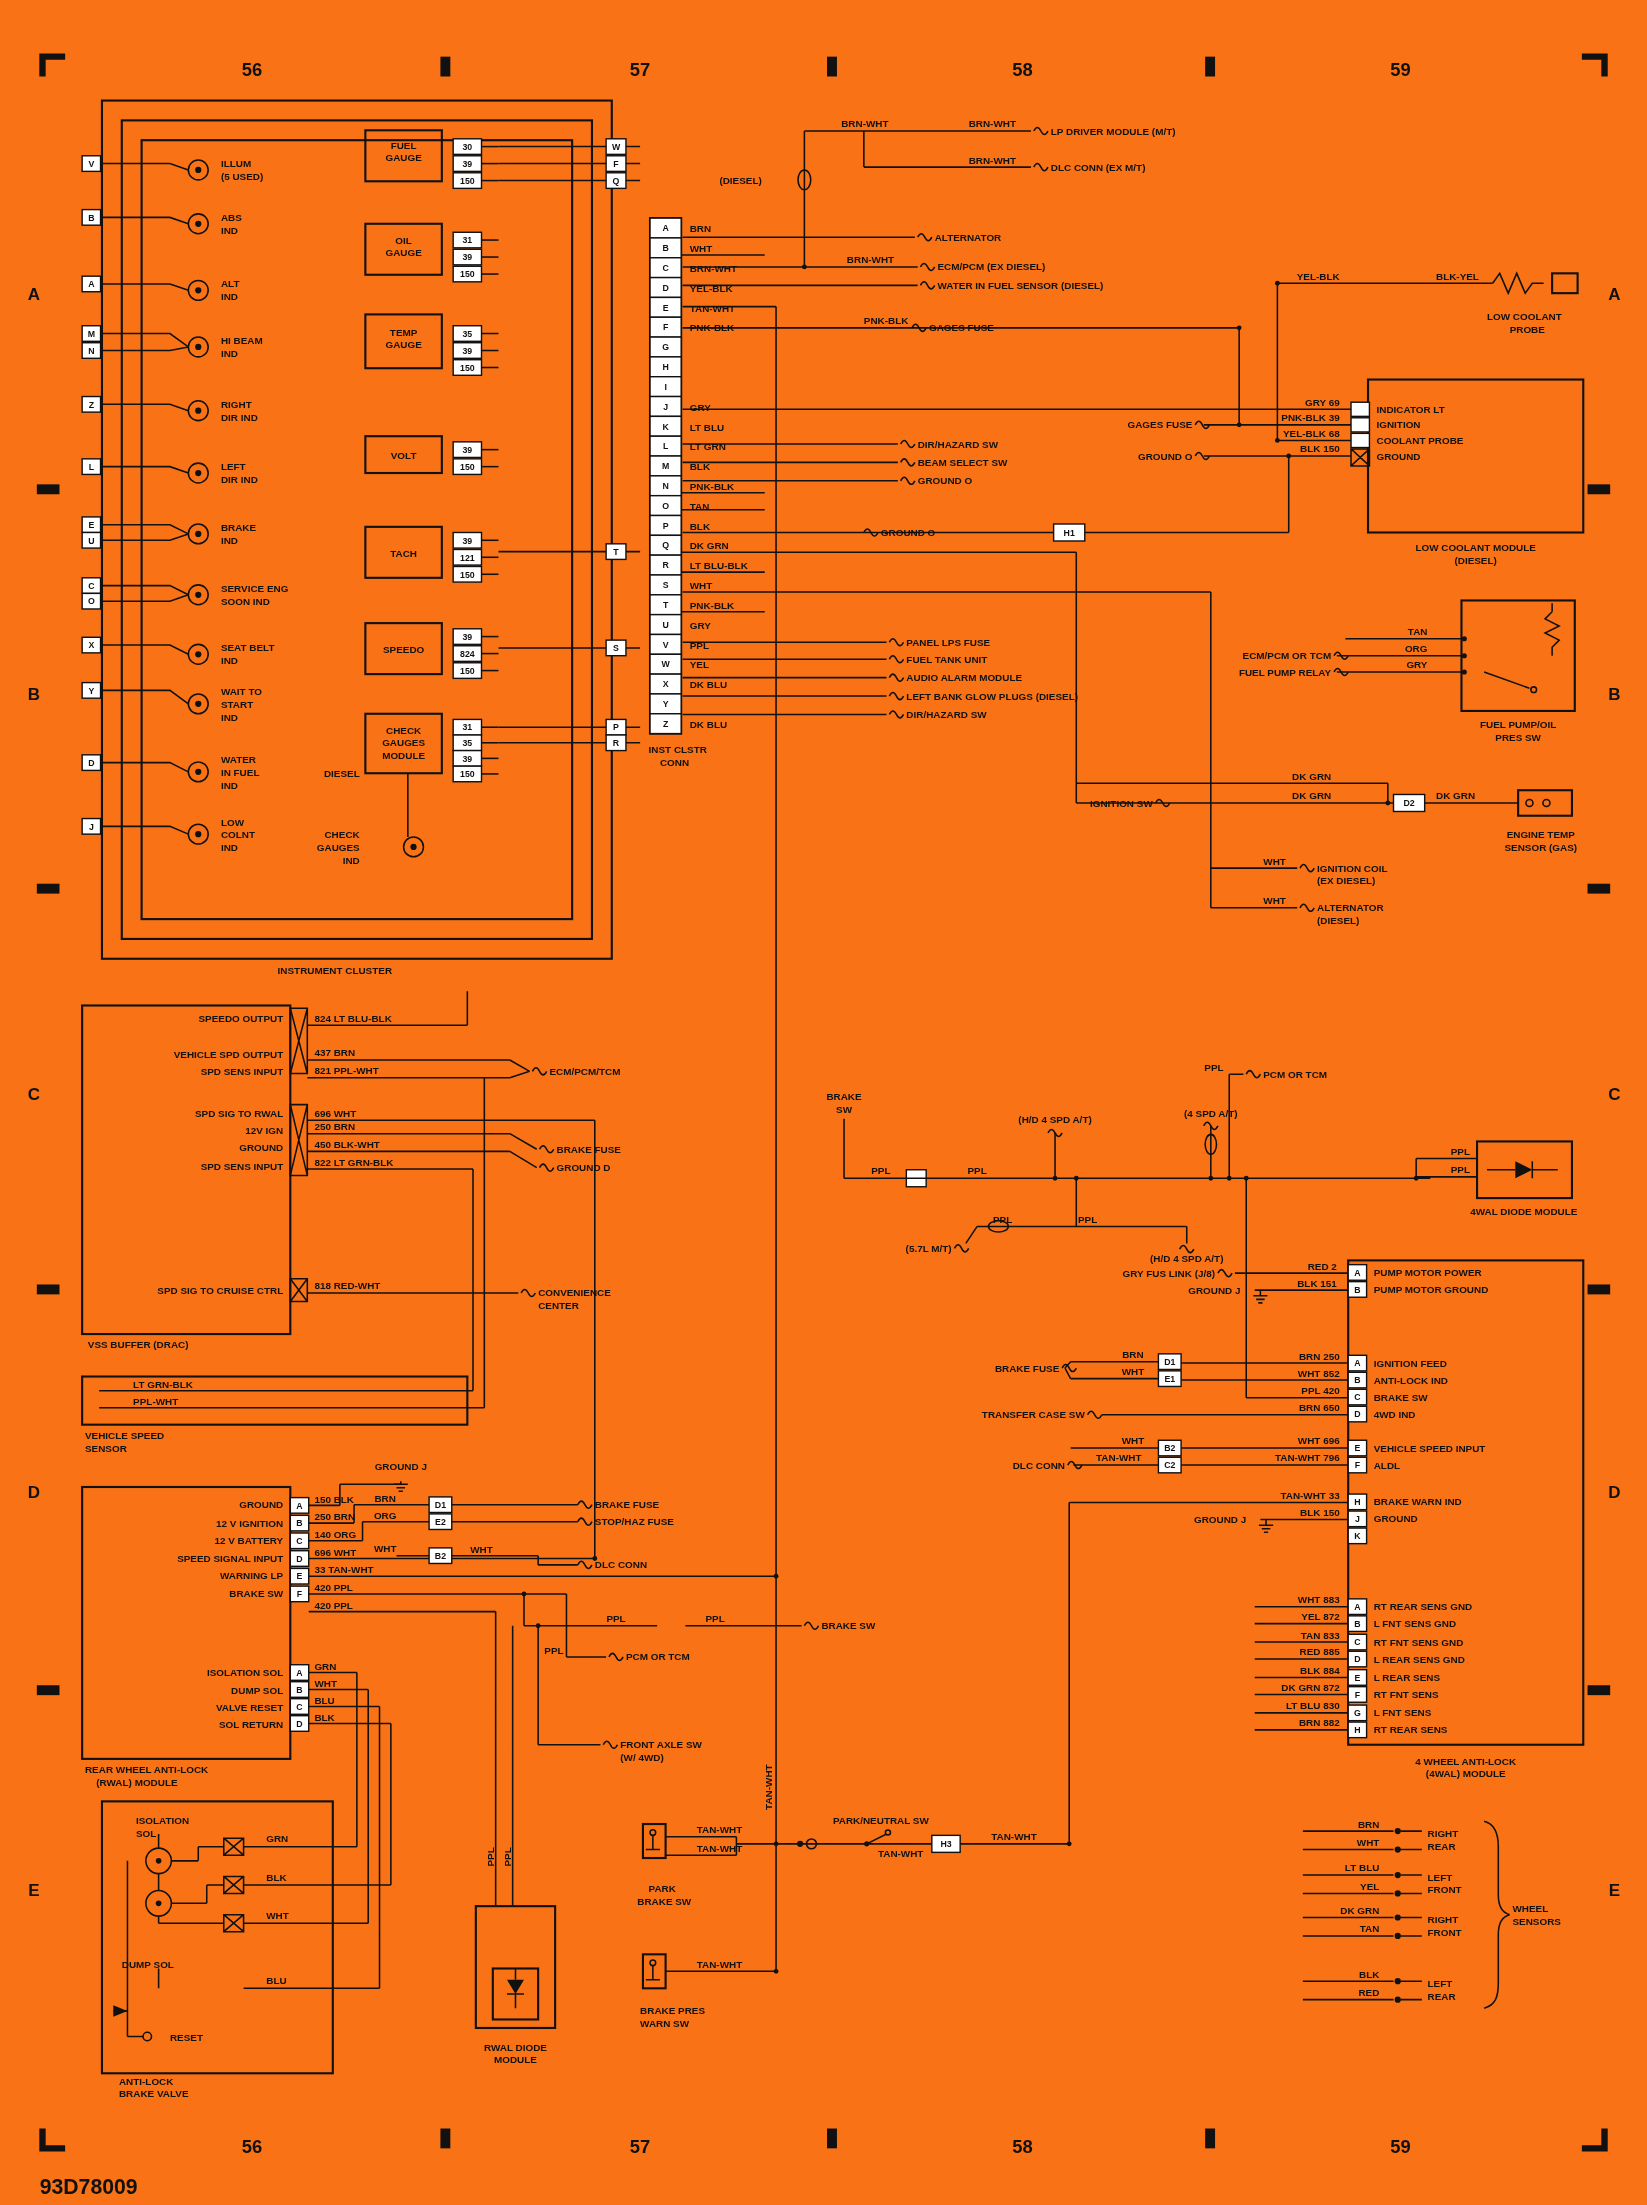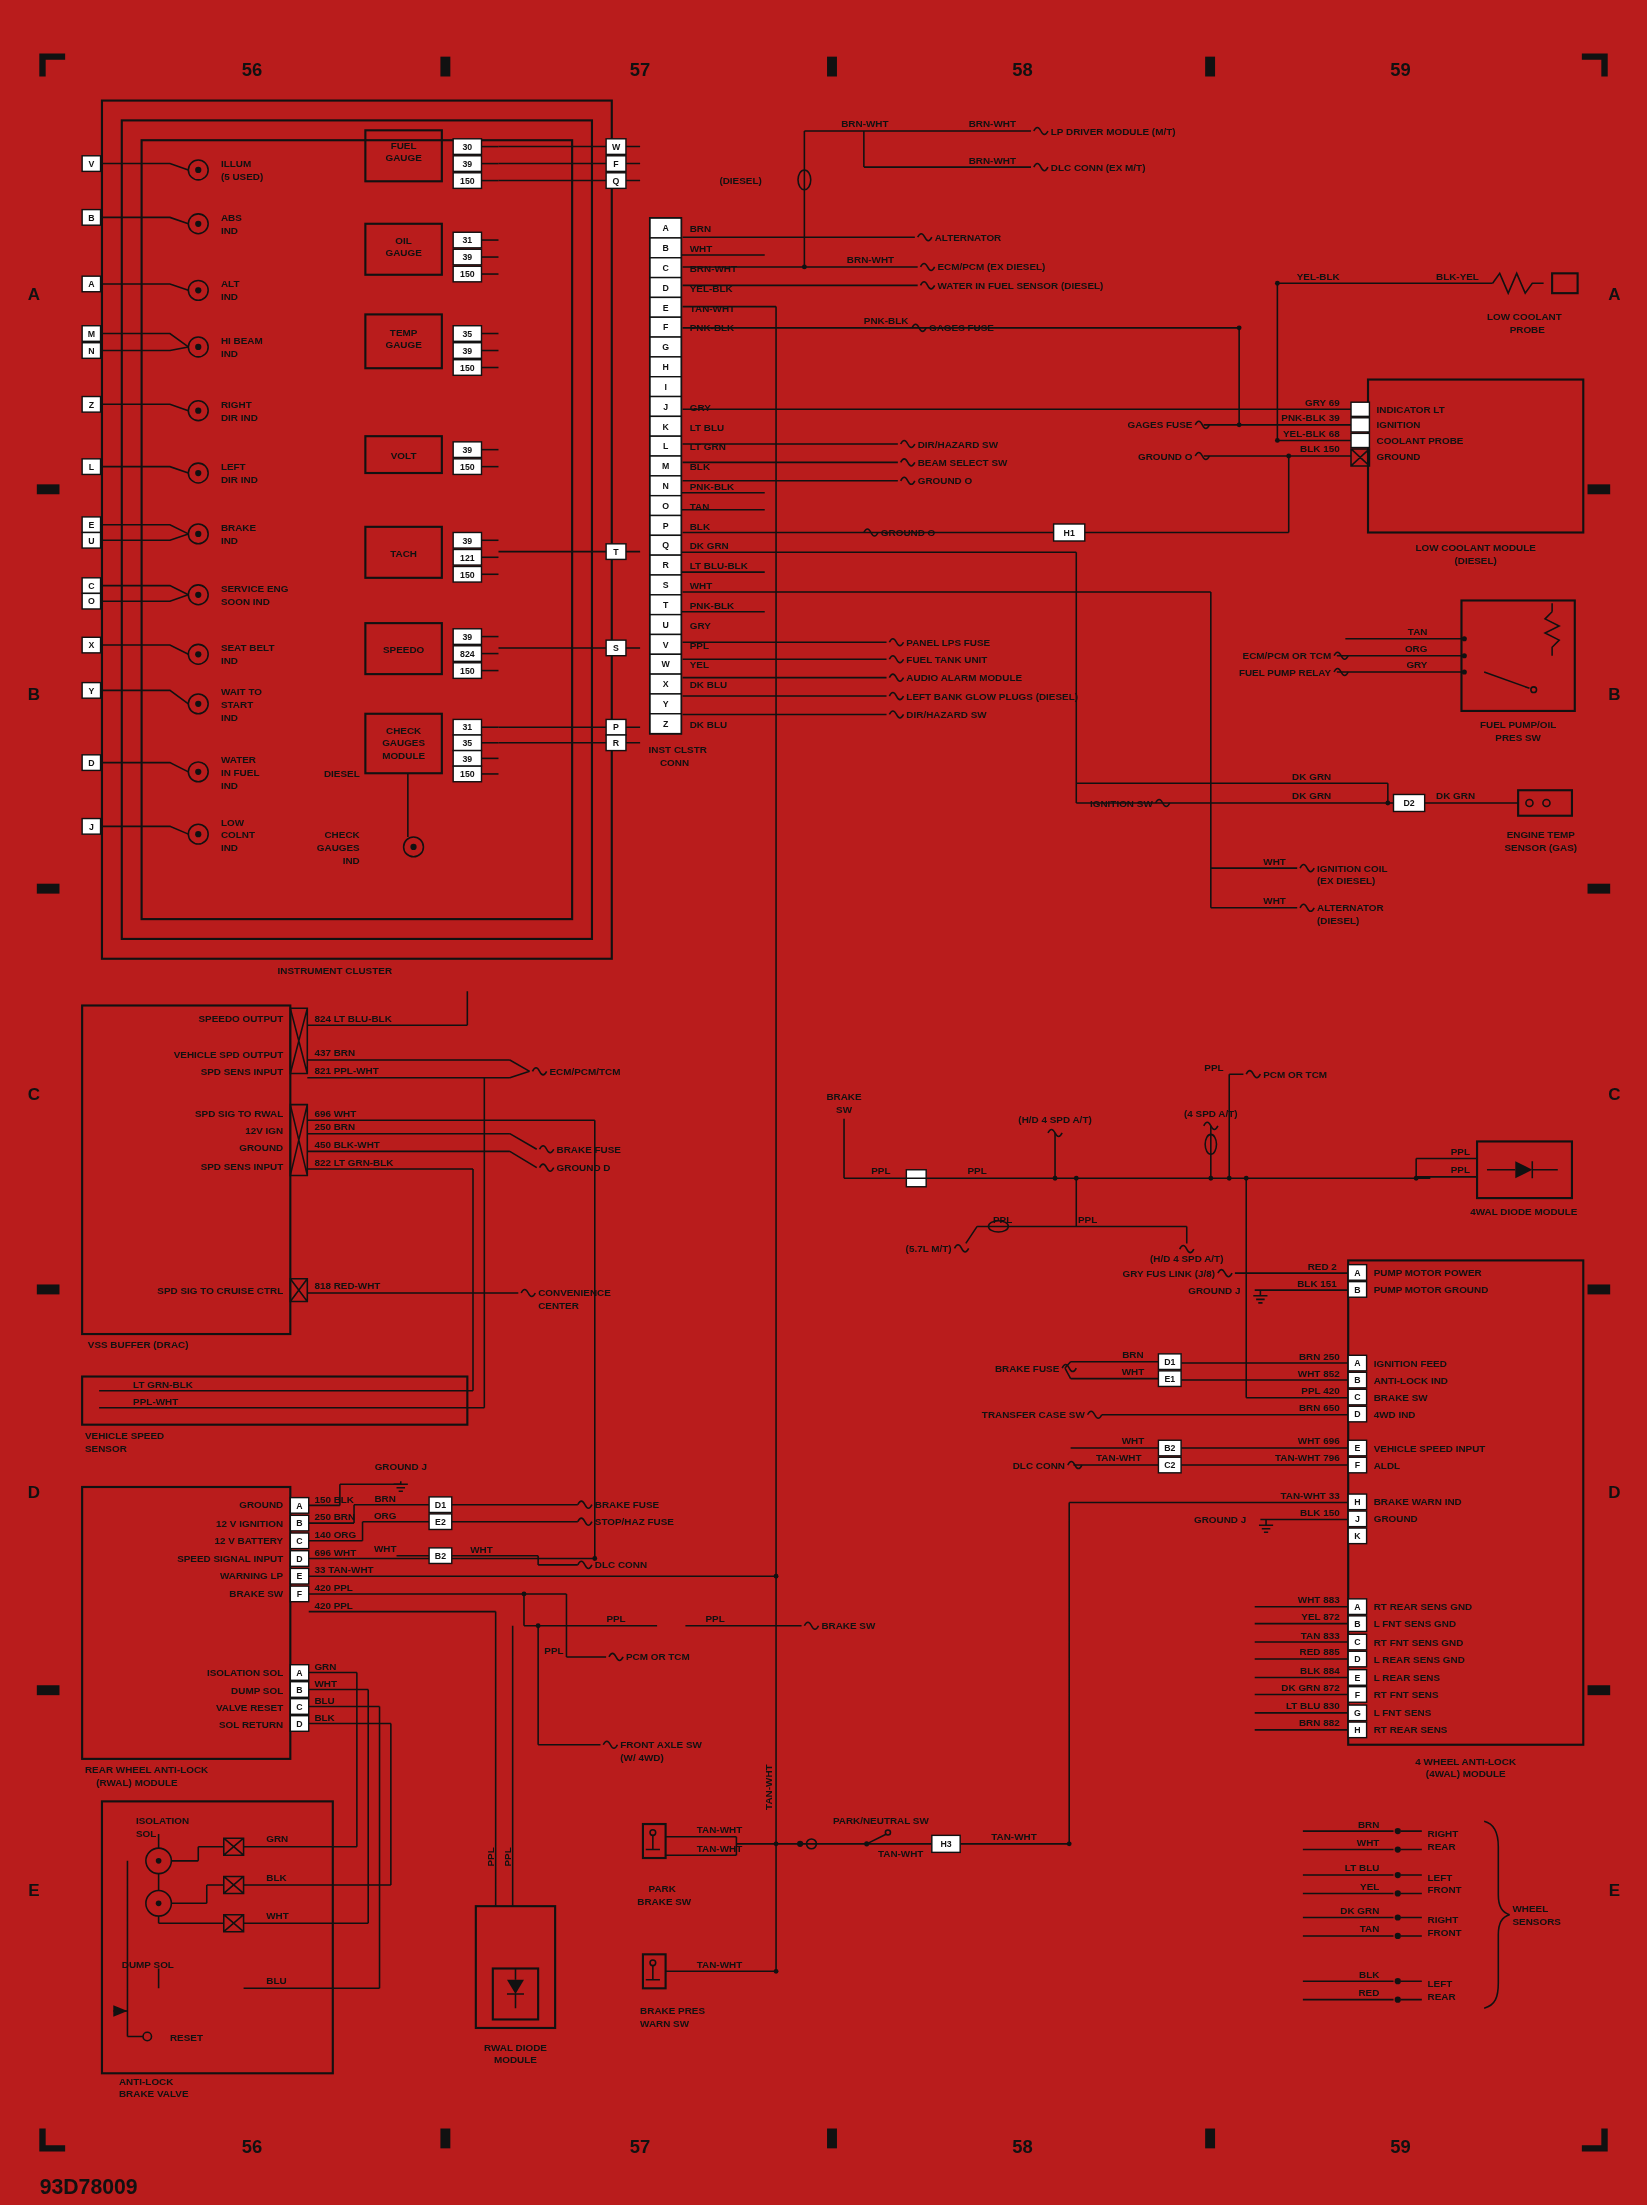--- a/index.html
+++ b/index.html
@@ -1,16 +1,16 @@
 <!DOCTYPE html>
 <html style="font-size:12px"><head>
 <meta charset="utf-8">
 <style>
   html,body{margin:0;padding:0;background:#fff;}
-  #page{width:1647px;height:2205px;background:#b91c1c;}
+  #page{width:1647px;height:2205px;background:#f97316;}
   svg{display:block;}
   .lbl{font-family:"Liberation Sans",sans-serif;font-weight:bold;fill:#111;}
   .wire{stroke:#111;stroke-width:1.1;fill:none;}
   .box{stroke:#111;stroke-width:1.5;fill:none;}
   .cell{stroke:#111;stroke-width:1;fill:#fff;}
   .dot{fill:#111;stroke:none;}
   .sym{stroke:#111;stroke-width:1.1;fill:none;}
   .thick{stroke:#111;stroke-width:4.5;fill:none;}
   .bar{fill:#111;stroke:none;}
 </style>

